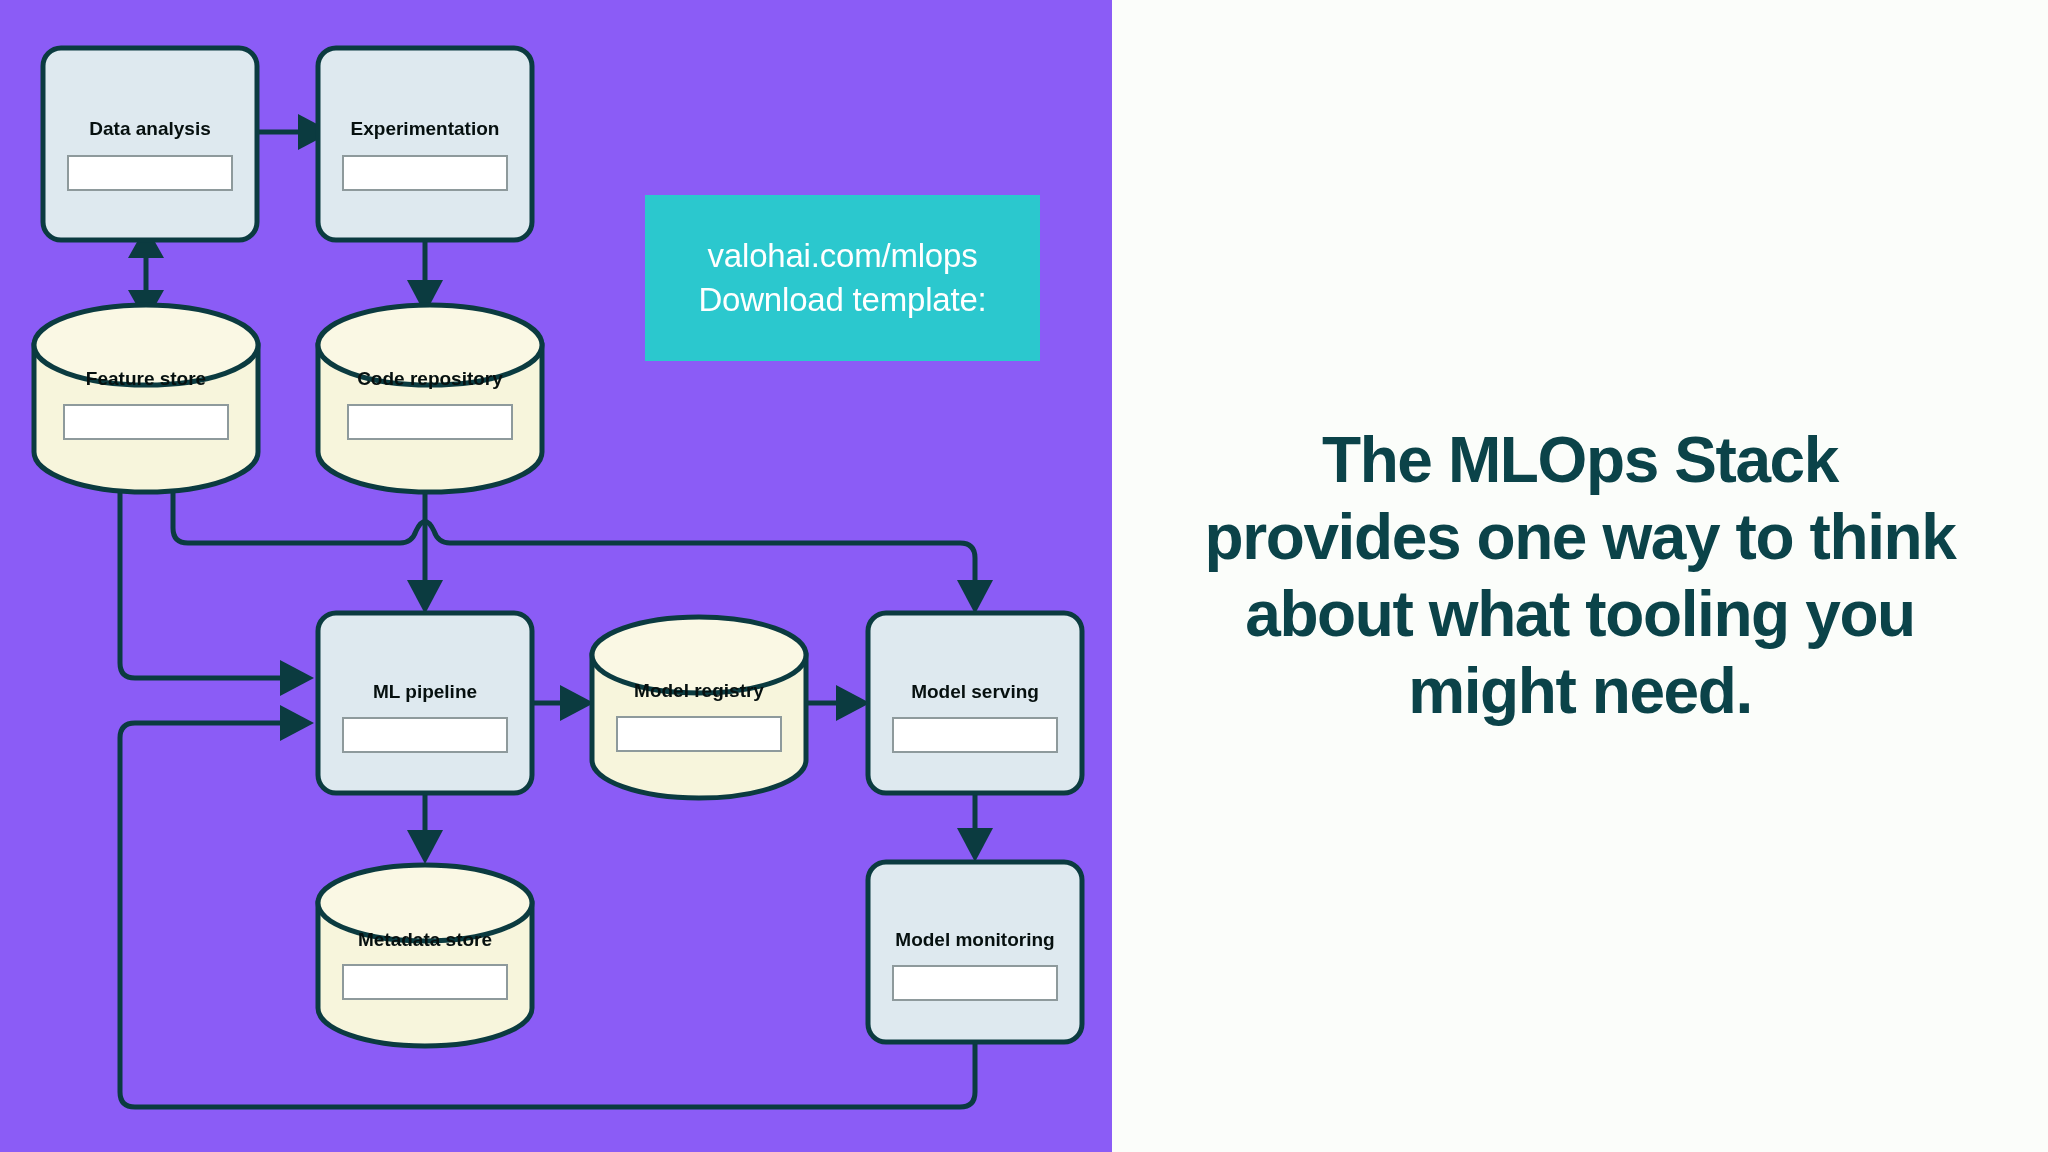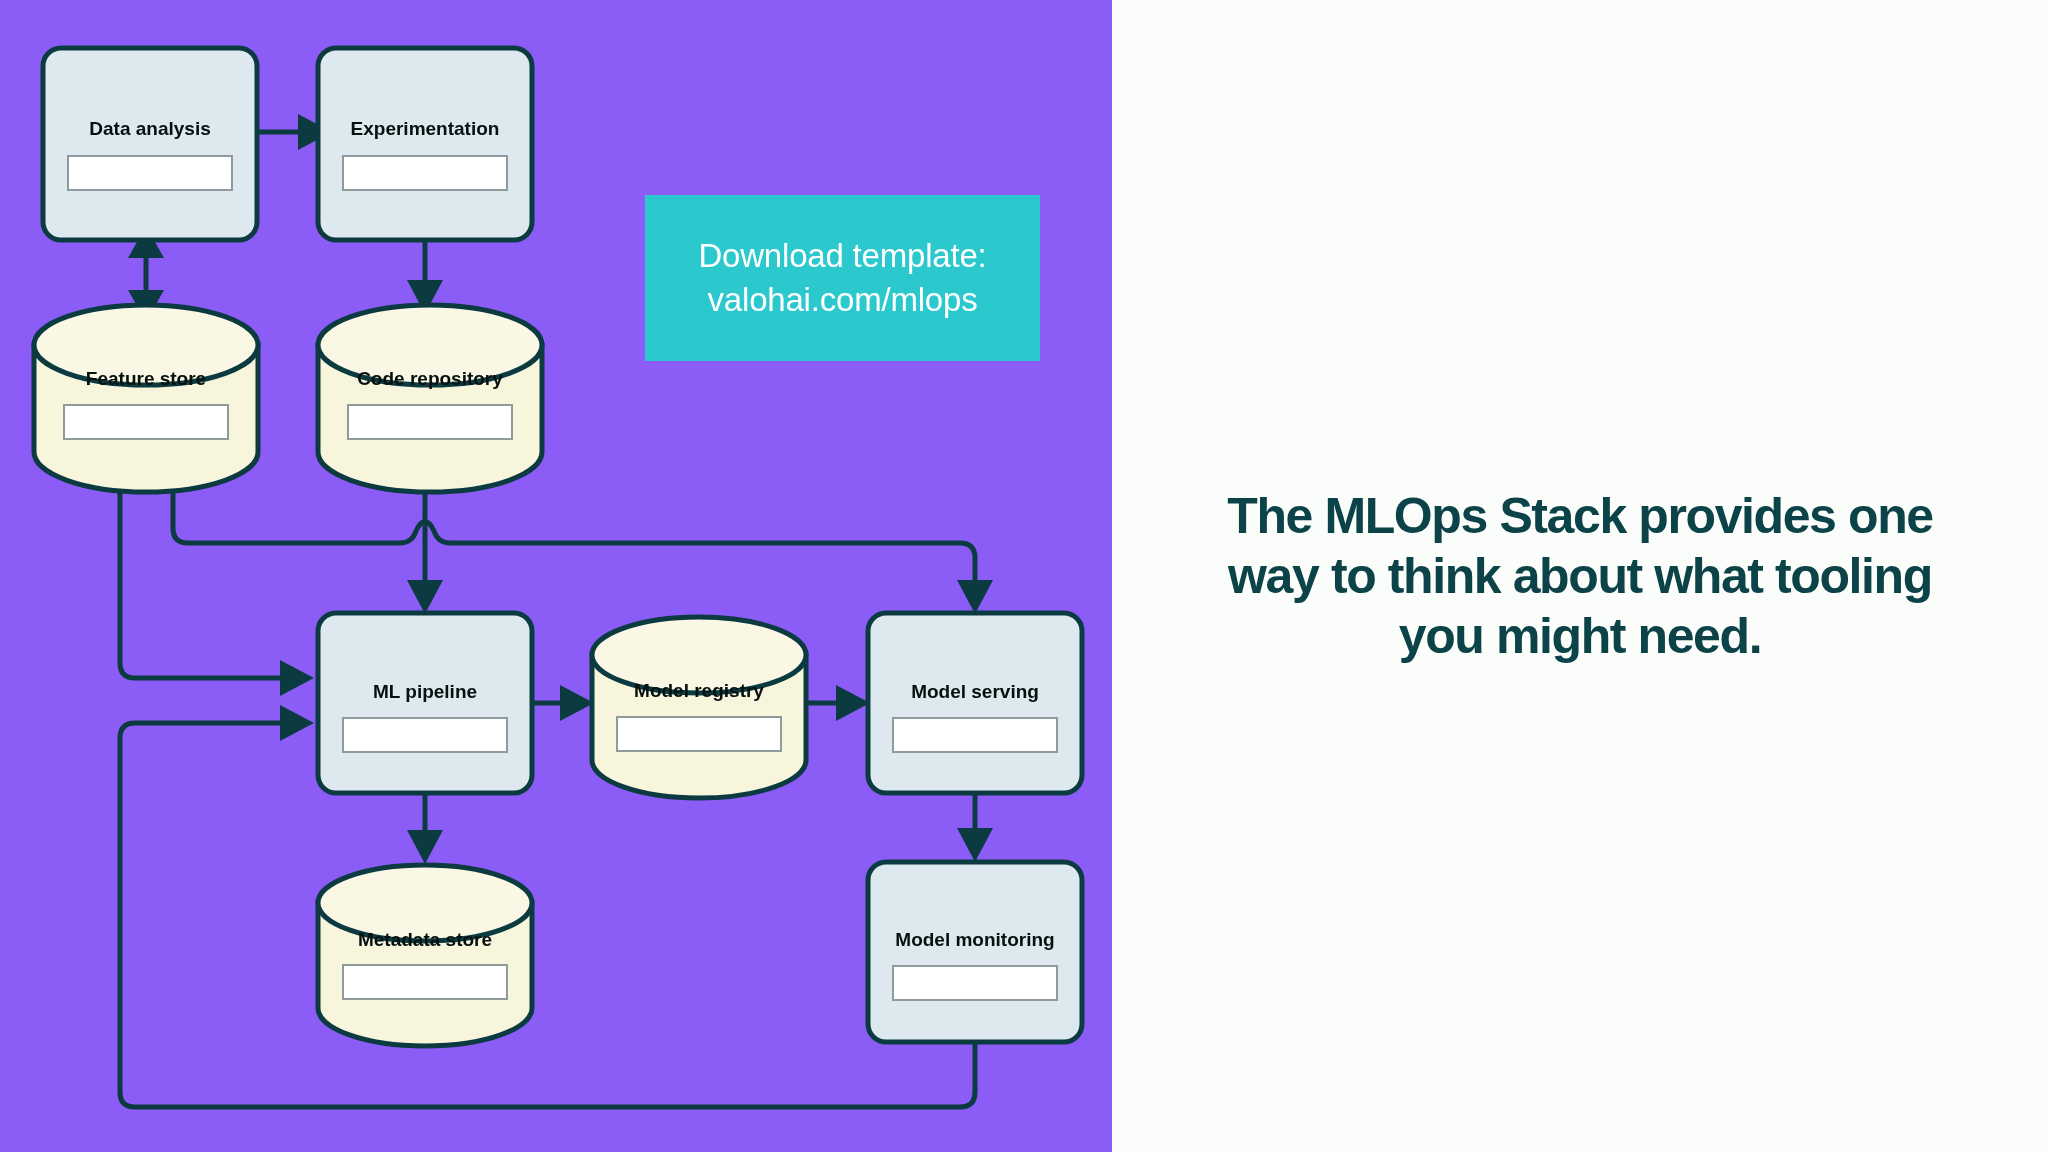--- a/index.html
+++ b/index.html
@@ -48,21 +48,21 @@
     font-size:33px;line-height:1.32;
     letter-spacing:-0.2px;
   }
   .cta-line{white-space:nowrap;}
 
   
   .headline{
     width:760px;
     text-align:center;
     color:#0b4349;
-    font-size:50px;
+    font-size:64px;
     font-weight:bold;
     line-height:1.20;
     letter-spacing:-1.4px;
   }
 </style>
 </head>
 <body>
 
 <div id="stage">
 
@@ -190,22 +190,22 @@
 
       <g>
         <rect class="node-box-fill" x="868" y="862" width="214" height="180" rx="18"></rect>
         <text class="node-label" x="975" y="941">Model monitoring</text>
         <rect class="node-input" x="893" y="966" width="164" height="34"></rect>
       </g>
 
     </svg>
 
     <div class="cta-box">
+      <span class="cta-line">valohai.com/mlops</span>
       <span class="cta-line">Download template:</span>
-      <span class="cta-line">valohai.com/mlops</span>
     </div>
 
   </div>
 
   <div class="panel-right">
     <div class="headline">The MLOps Stack provides one way to think about what tooling you might need.</div>
   </div>
 
 </div>
 

